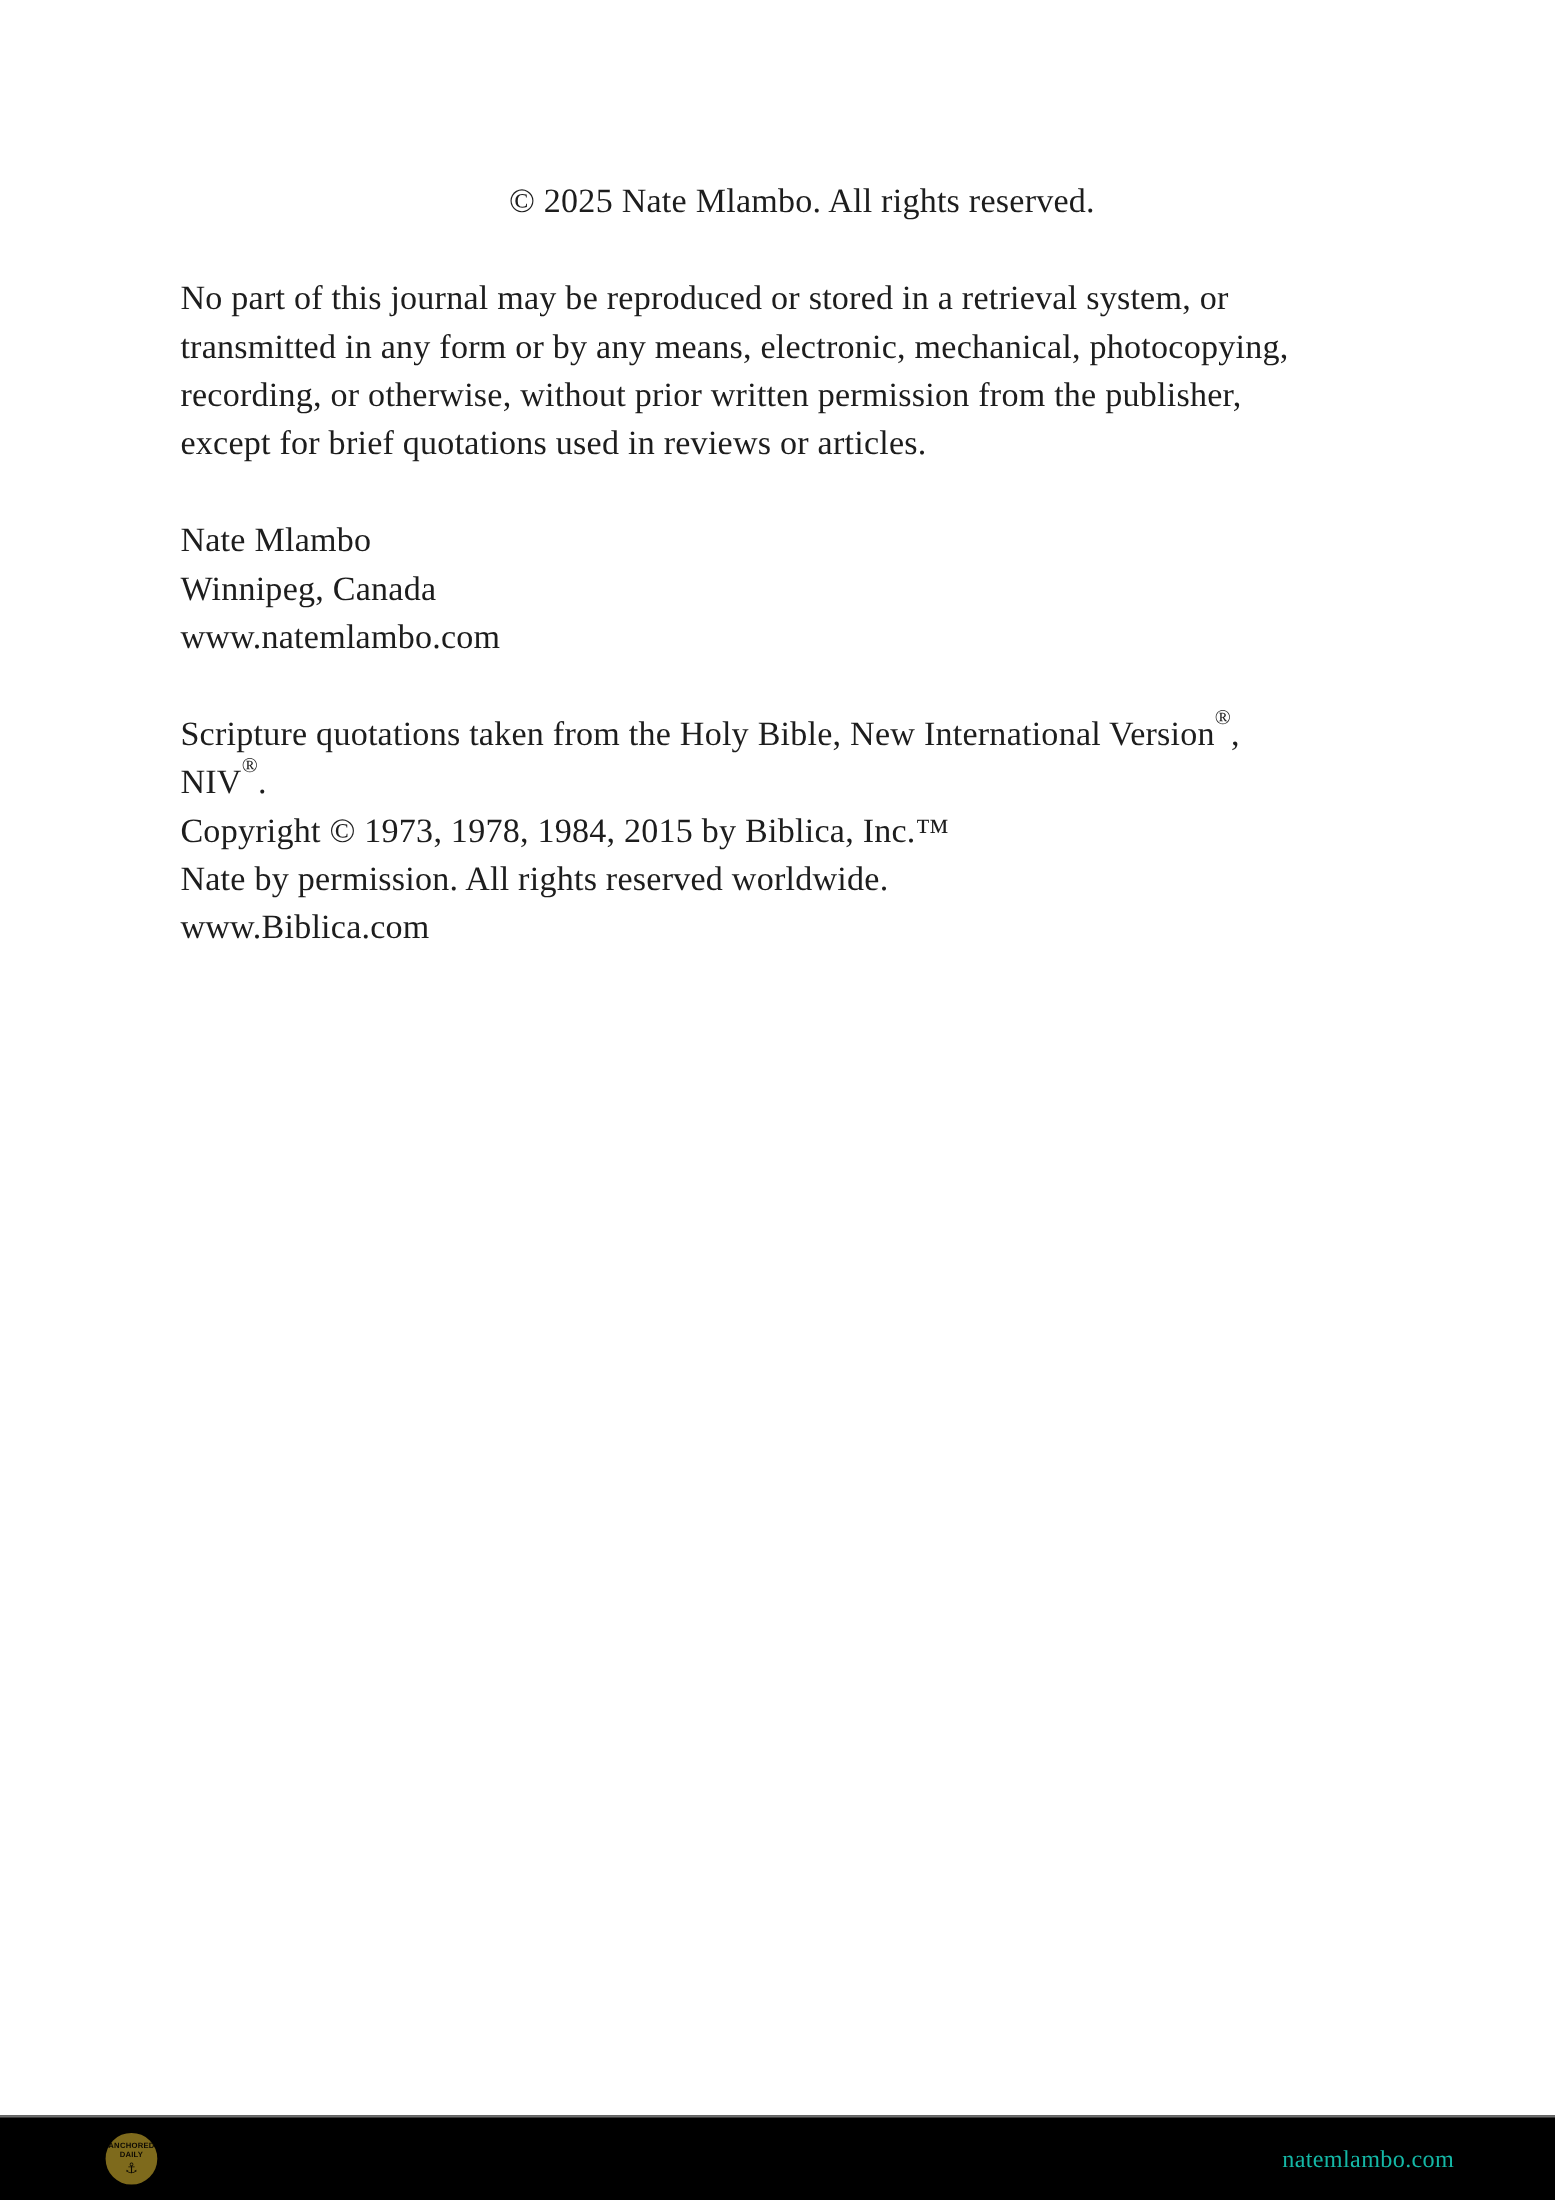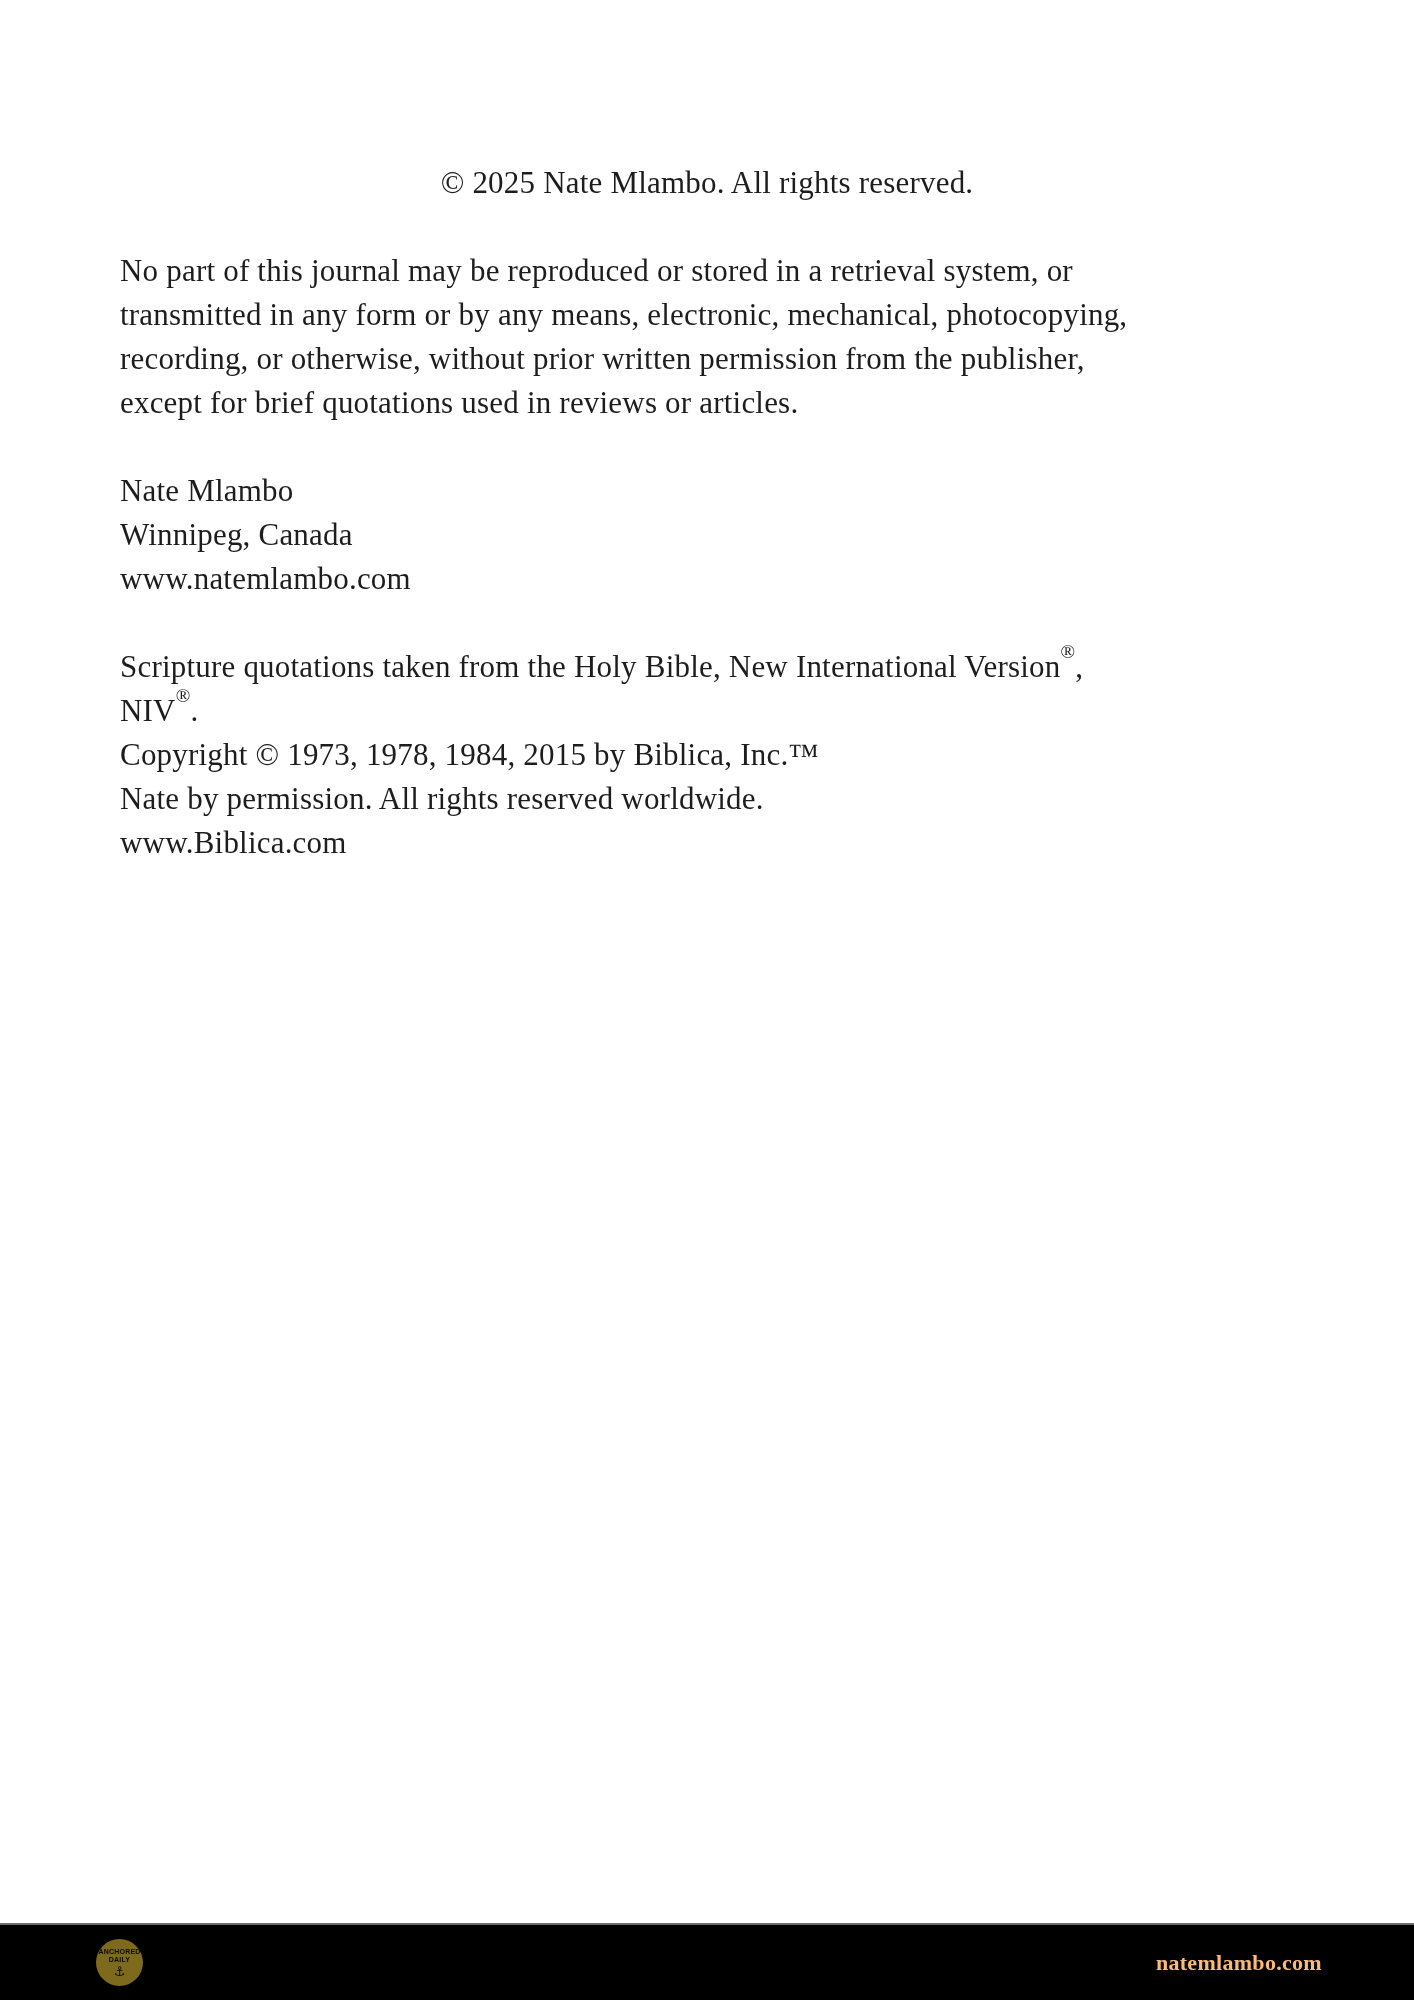--- a/index.html
+++ b/index.html
@@ -16,21 +16,21 @@
   .content {
     position: absolute;
     left: 120px;
     top: 161px;
     width: 1174px;
     font-size: 31px;
     line-height: 44px;
     letter-spacing: 0.2px;
   }
   .block { margin-bottom: 44px; }
-  .line { white-space: nowrap; }
+  .line { white-space: nowrap; margin-left: 44px; }
   .centered { text-align: center; }
   sup.reg {
     font-size: 62%;
     line-height: 0;
     position: relative;
     top: -0.42em;
   }
   .footer-bar {
     position: absolute;
     left: 0;
@@ -67,24 +67,23 @@
   }
   .brand-logo .anchor {
     font-size: 13px;
     line-height: 14px;
     margin-top: 1px;
     font-family: "DejaVu Sans", sans-serif;
   }
   .footer-site {
     font-family: "Liberation Serif", "DejaVu Serif", serif;
     font-size: 22px;
-    color: #fdba74;
+    color: #14b8a6;
     letter-spacing: 0.3px;
     white-space: nowrap;
-    font-weight: bold;
   }
 </style>
 </head>
 <body>
 
 <div class="page">
 
   <div class="content">
 
     <div class="block centered">

